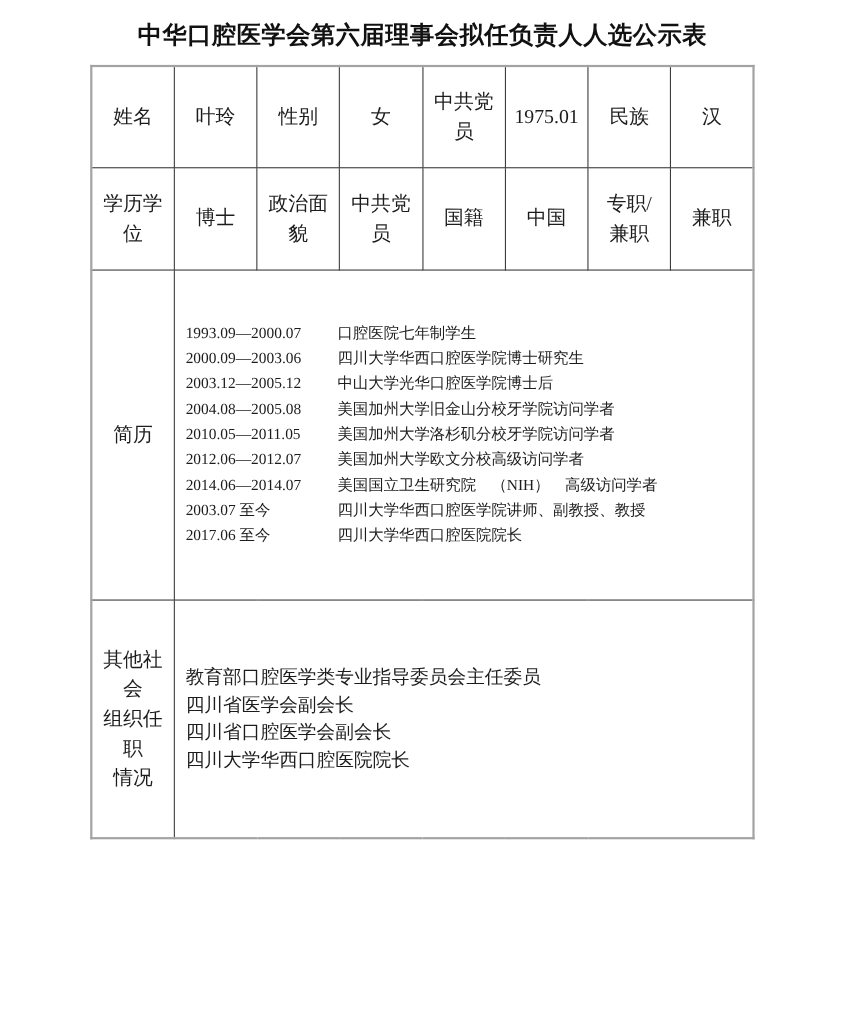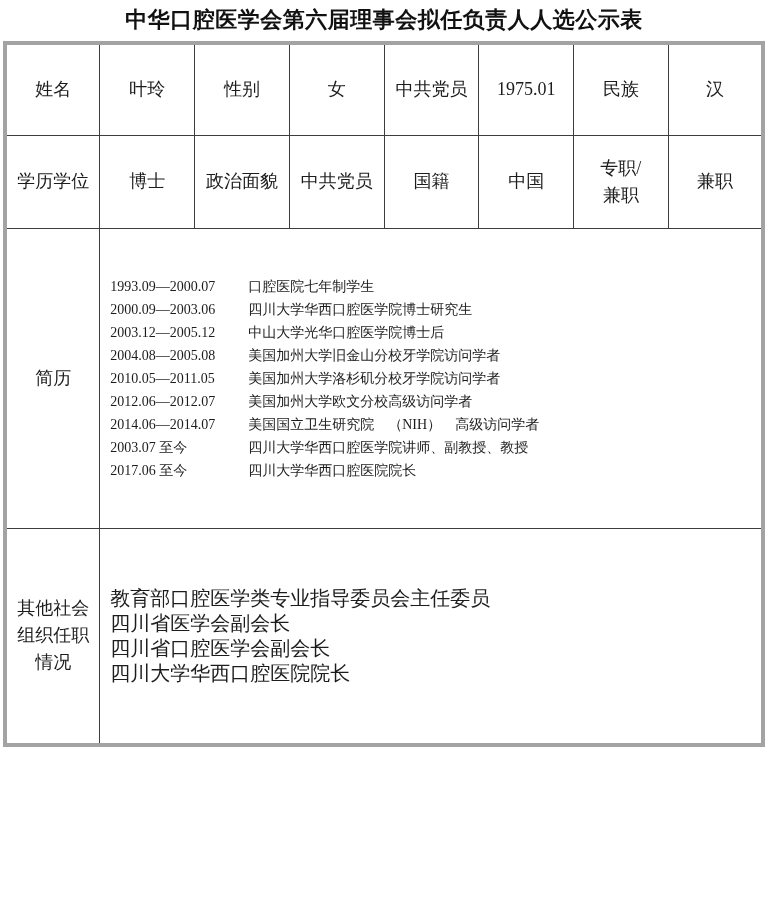--- a/index.html
+++ b/index.html
@@ -5,36 +5,36 @@
   html, body { margin: 0; padding: 0; }
   body {
     width: 768px;
     height: 923px;
     background: #ffffff;
     color: #1c1c1c;
     font-family: "Liberation Serif", "DejaVu Serif", serif;
     overflow: hidden;
   }
   .doc-title {
-    margin: 0;
+    margin: 12px;
     padding-top: 5px;
     text-align: center;
     font-family: "Liberation Sans", "DejaVu Sans", sans-serif;
     font-weight: 700;
     font-size: 22px;
     line-height: 30px;
     color: #111111;
     letter-spacing: 0.5px;
   }
   table.doc {
-    width: 762px;
+    width: 604px;
     margin: 6px auto 0;
     border-collapse: collapse;
     table-layout: fixed;
-    border: 4px solid #a3a3a3;
+    border: 2px solid #a3a3a3;
   }
   td {
     border: 1.5px solid #3d3d3d;
     text-align: center;
     vertical-align: middle;
     font-size: 18px;
     line-height: 1.5;
     white-space: pre-line;
     padding: 2px 3px;
     overflow: hidden;
@@ -51,21 +51,21 @@
     white-space: normal;
   }
   .res-line {
     display: flex;
     font-size: 14px;
     line-height: 23px;
   }
   .res-period { flex: 0 0 138px; }
   .res-desc { flex: 1; }
   .pos-line {
-    font-size: 20px;
+    font-size: 17px;
     line-height: 25px;
   }
 </style>
 </head>
 <body>
 
 <h1 class="doc-title">中华口腔医学会第六届理事会拟任负责人人选公示表</h1>
 
 <table class="doc">
   <colgroup>

